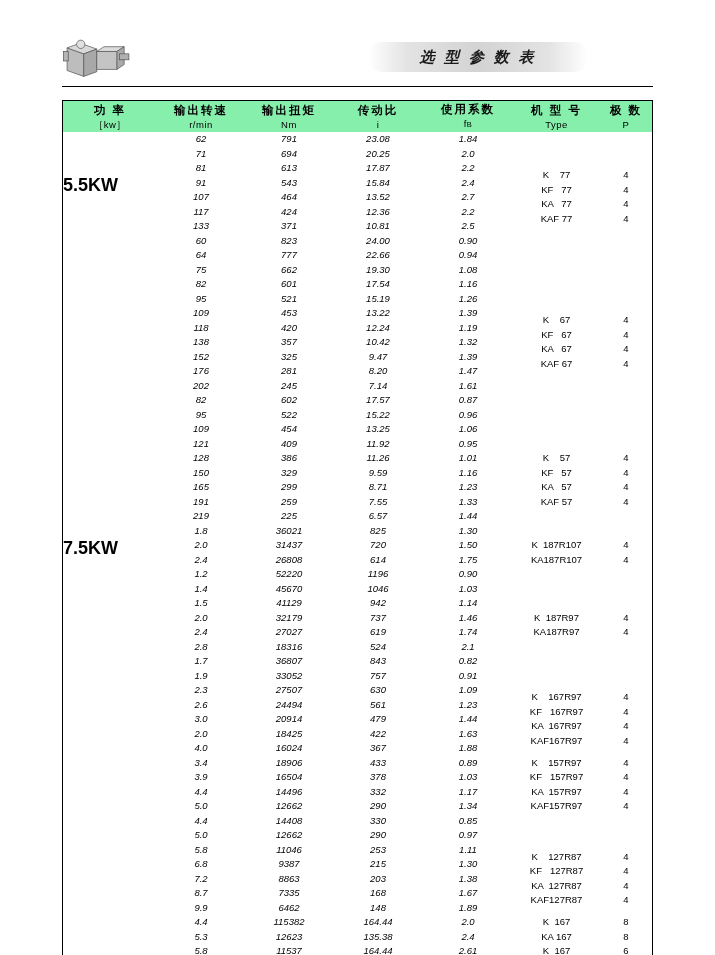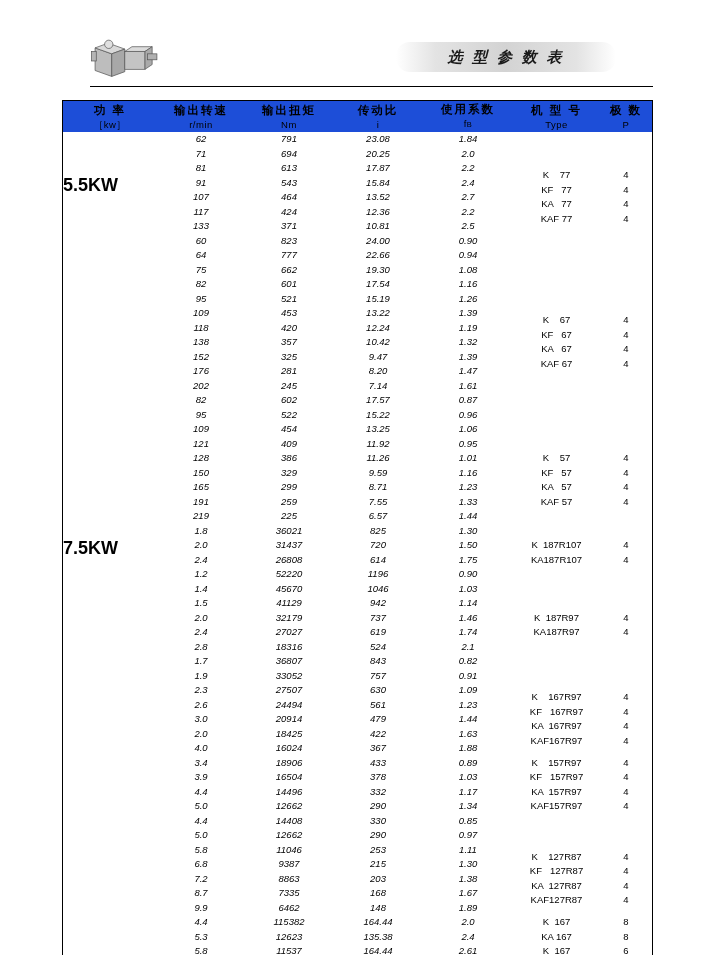--- a/index.html
+++ b/index.html
@@ -13,21 +13,20 @@
     font-family: "Liberation Sans", sans-serif;
     color: #000;
     position: relative;
     overflow: hidden;
   }
   .page {
     position: relative;
     width: 715px;
     height: 955px;
     box-sizing: border-box;
-    padding-left: 28px;
   }
 
   
   .header {
     position: relative;
     height: 92px;
   }
   .gear-logo {
     position: absolute;
     left: 62px;
@@ -77,21 +76,21 @@
     border-collapse: collapse;
     width: 100%;
     table-layout: fixed;
   }
   table.spec td, table.spec th {
     border: 0;
     padding: 0;
     vertical-align: middle;
   }
   .colhead {
-    background: #1d4ed8;
+    background: #86efac;
   }
   .colhead td {
     text-align: center;
     padding: 7px 0 8px 0;
     border-right: 1px solid #000;
     border-bottom: 1px solid #000;
   }
   .colhead td:last-child { border-right: 0; }
   .ch-line1 {
     font-size: 11.5px;

